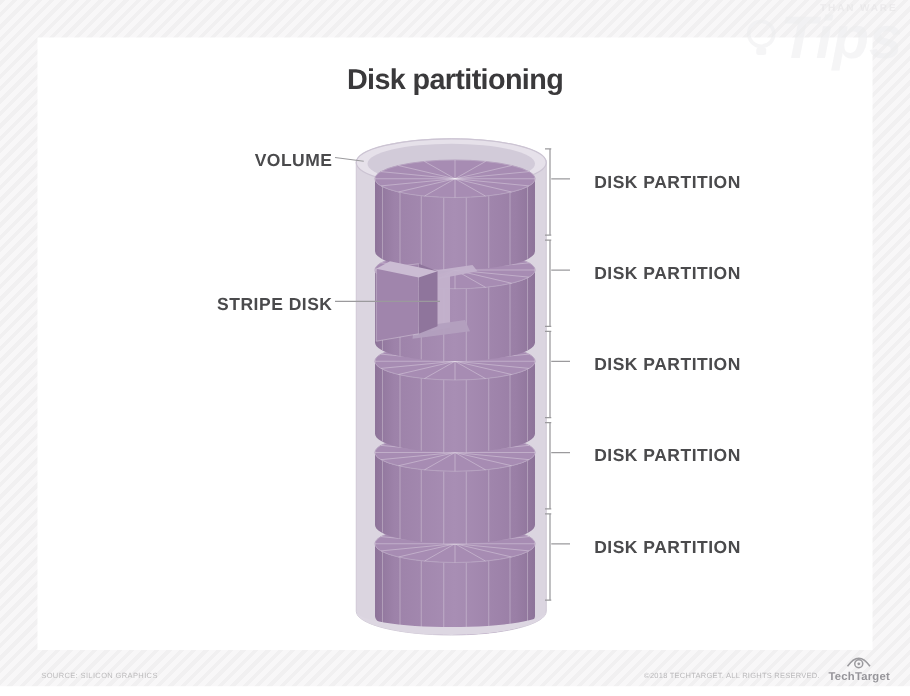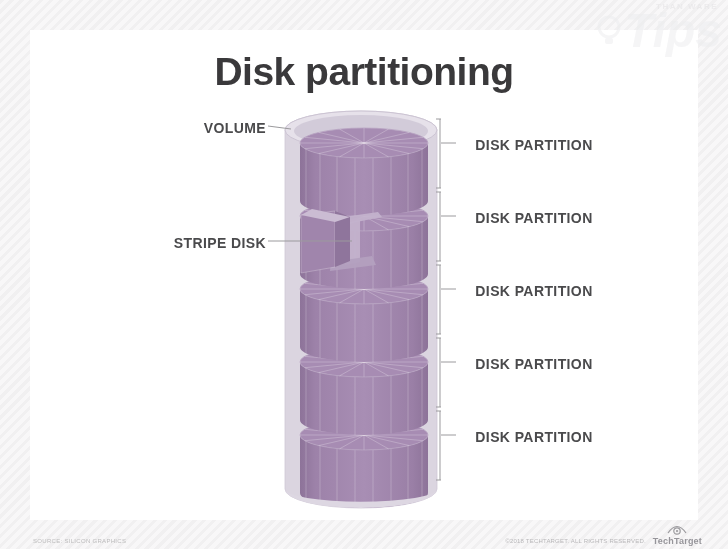--- a/index.html
+++ b/index.html
@@ -5,21 +5,21 @@
   html,body{margin:0;padding:0;}
   body{
     width:728px;height:557px;position:relative;overflow:hidden;
     font-family:"Liberation Sans",sans-serif;
     background:repeating-linear-gradient(135deg,#f1f0f1 0 3px,#f8f7f8 3px 7px);
   }
   .bottom-strip{position:absolute;left:0;bottom:0;width:728px;height:8px;background:#ffffff;}
   .card{position:absolute;left:30px;top:30px;width:668px;height:490px;background:#ffffff;}
   .page-title{
     position:absolute;left:30px;top:50px;width:668px;text-align:center;
-    font-size:39px;font-weight:bold;letter-spacing:-0.5px;color:#3a393b;
+    font-size:23px;font-weight:bold;letter-spacing:-0.5px;color:#3a393b;
   }
   .watermark{
     position:absolute;top:2px;right:6px;text-align:right;opacity:.55;pointer-events:none;
   }
   .watermark .tagline{
     font-size:8px;letter-spacing:1.5px;font-weight:bold;color:#e3e2e4;
     margin-right:4px;
   }
   .watermark .brand{
     font-size:48px;font-weight:bold;font-style:italic;color:#ededef;line-height:40px;
@@ -30,21 +30,21 @@
     position:absolute;font-size:14px;letter-spacing:.4px;color:#4a4a4c;font-weight:bold;
   }
   .volume-label{left:161px;top:120px;width:105px;text-align:right;}
   .stripe-label{left:146px;top:235px;width:120px;text-align:right;}
   .partition-label{left:474px;width:120px;text-align:center;}
   .p0{top:137px}.p1{top:210px}.p2{top:283px}.p3{top:356px}.p4{top:429px}
   .footer-source{
     position:absolute;left:33px;top:538px;font-size:6px;letter-spacing:.3px;color:#bcbbbc;
   }
   .footer-right{
-    position:absolute;right:26px;top:524px;display:flex;align-items:center;gap:7px;
+    position:absolute;right:16px;top:524px;display:flex;align-items:center;gap:7px;
   }
   .footer-copyright{font-size:6px;letter-spacing:.2px;color:#b9b8ba;margin-top:12px;}
   .tt-logo{display:flex;flex-direction:column;align-items:center;}
   .tt-wordmark{font-size:9px;font-weight:bold;color:#96959a;letter-spacing:.2px;}
 </style>
 </head>
 <body>
 
 <div class="bottom-strip"></div>
 <div class="card"></div>

